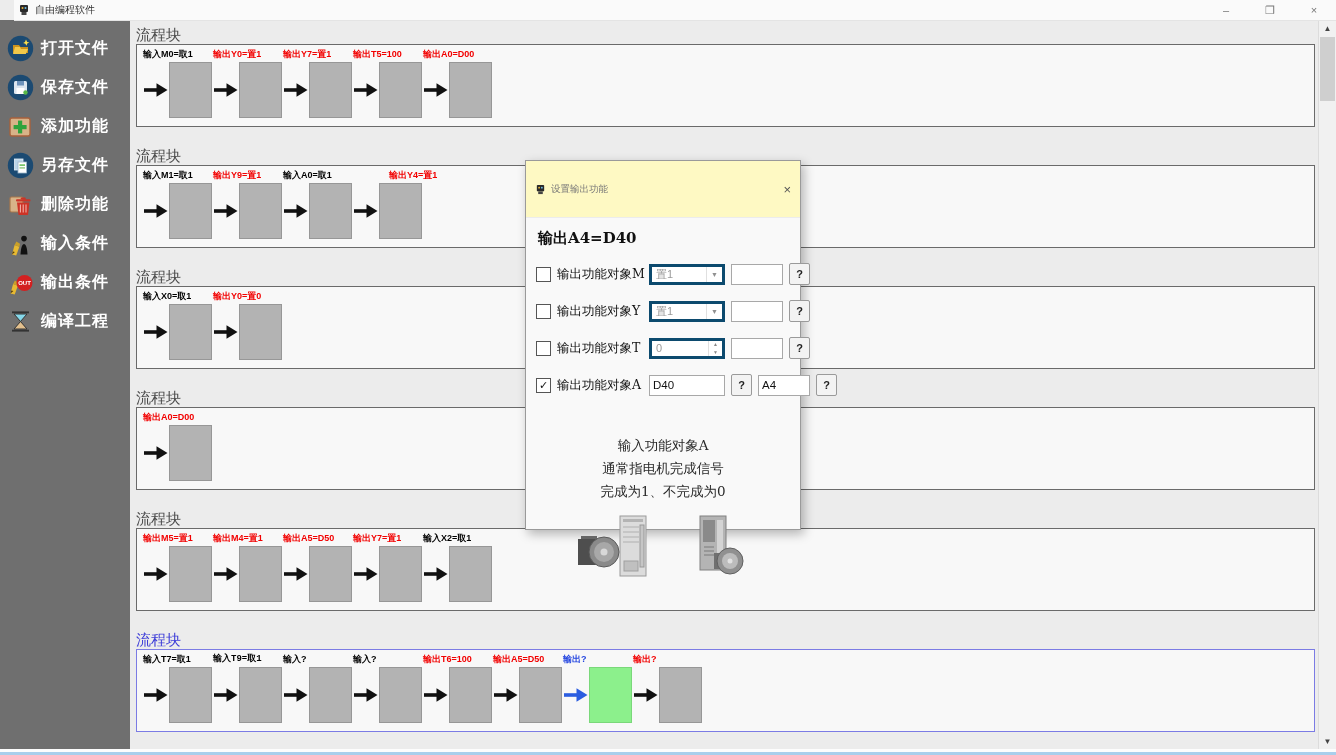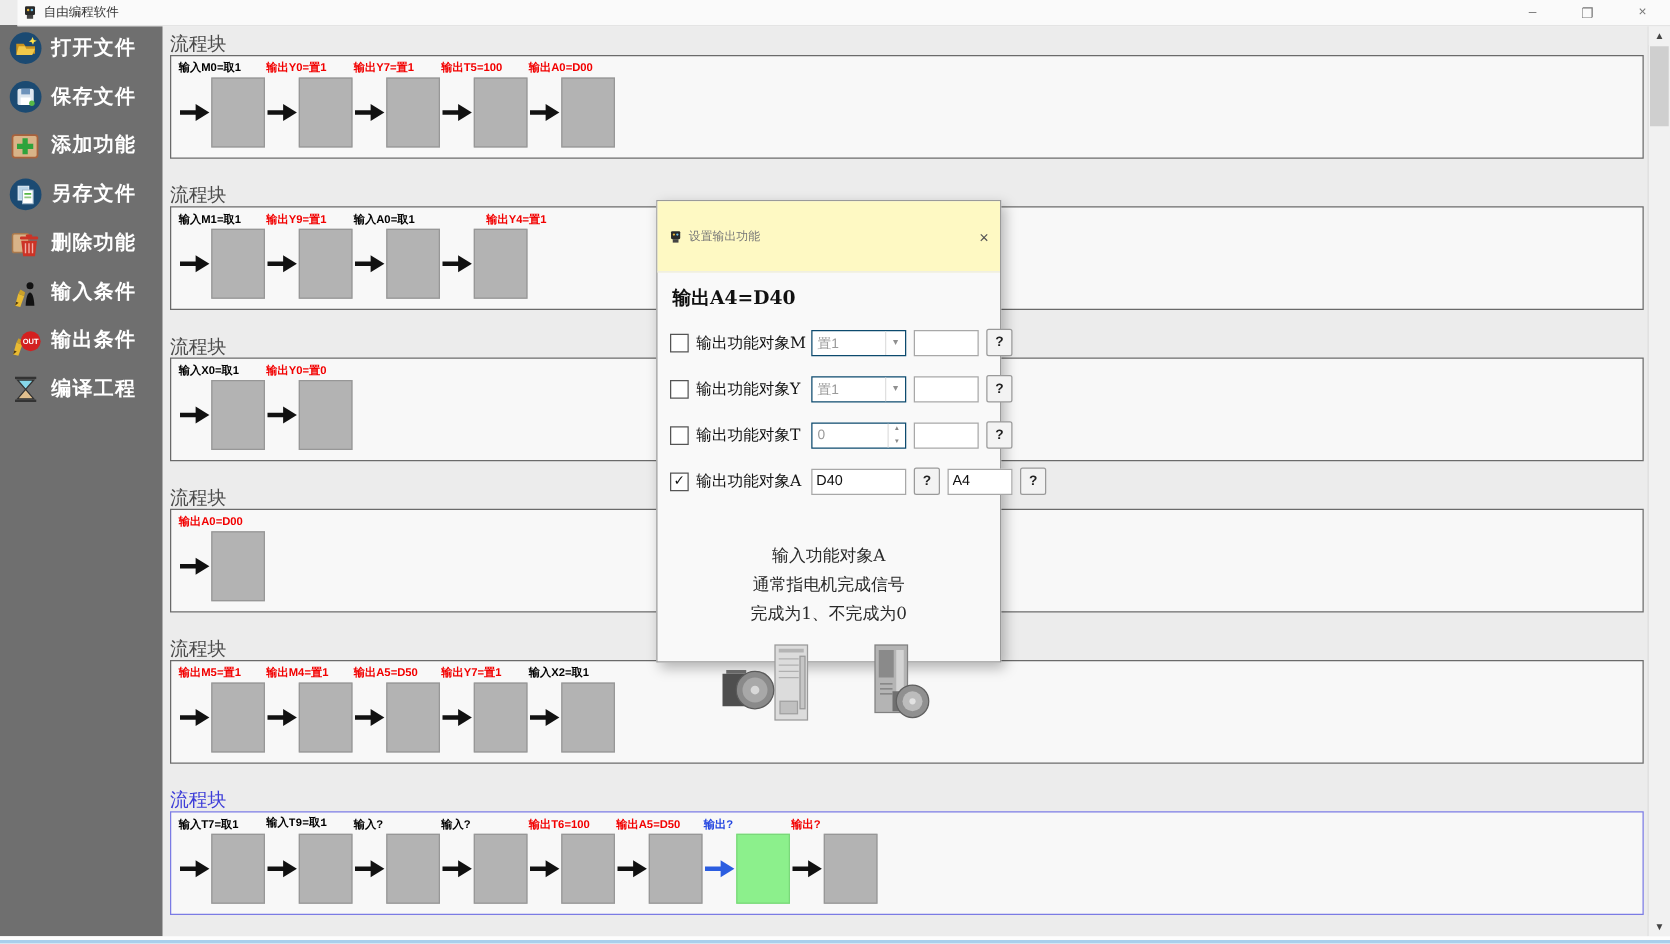--- a/index.html
+++ b/index.html
@@ -7,21 +7,21 @@
         font-family:"Liberation Sans",sans-serif;-webkit-font-smoothing:antialiased}
   
   .titlebar{position:absolute;top:0;left:14px;right:0;height:20px;background:#fafafa;
             display:flex;align-items:center;border-bottom:1px solid #e4e4e4;z-index:30}
   .tb-title{font-size:10px;color:#333;margin-left:5px}
   .tb-controls{margin-left:auto;display:flex;height:100%}
   .tb-btn{width:44px;display:flex;align-items:center;justify-content:center;
           font-size:11px;color:#777;cursor:pointer}
   
   .sidebar{position:absolute;top:20px;left:0;width:130px;bottom:6px;background:#6f6f6f;
-           box-sizing:border-box}
+           padding-top:10px;box-sizing:border-box}
   .side-btn{display:flex;align-items:center;gap:7px;padding:5px 4px 5px 7px;margin-bottom:2px;cursor:pointer}
   .side-btn .lbl{color:#fff;font-weight:bold;font-size:16px;letter-spacing:1px;
                  font-family:"DejaVu Serif",serif;white-space:nowrap}
   .side-btn svg{flex:none}
   
   .main{position:absolute;top:20px;left:130px;right:17px;bottom:6px;overflow:hidden}
   .section{margin:20px 4px 0 6px}
   .section:first-child{margin-top:6px}
   .section-title{font-size:15px;color:#4a4a4a;height:18px;line-height:18px;
                  font-family:"DejaVu Serif",serif}
@@ -51,21 +51,21 @@
   .dlg-titlebar{height:24px;background:#fef9c3;display:flex;align-items:center;padding:16px 9px;
                 border-bottom:1px solid #ececec}
   .dlg-title{font-size:9.5px;color:#777;margin-left:5px}
   .dlg-close{margin-left:auto;color:#555;font-size:13px;cursor:pointer;line-height:13px}
   .dlg-heading{font-family:"DejaVu Serif",serif;font-weight:bold;font-size:15px;color:#111;
                margin:11px 12px 15px}
   .dlg-row{display:flex;align-items:center;margin:0 10px 15px;gap:6px}
   .cbx{width:13px;height:13px;border:1px solid #555;background:#fff;font-size:11px;line-height:12px;
        text-align:center;flex:none;cursor:pointer;color:#111}
   .dlg-label{font-size:12.5px;color:#111;width:86px;flex:none;font-family:"DejaVu Serif",serif;white-space:nowrap}
-  .combo,.spinner{width:76px;height:21px;border:1px solid #0c4a6e;background:#fff;display:flex;
+  .combo,.spinner{width:76px;height:21px;border:3px solid #0c4a6e;background:#fff;display:flex;
                   align-items:center;flex:none;position:relative;box-sizing:border-box;cursor:pointer}
   .cval{font-size:11px;color:#9a9a9a;margin-left:4px}
   .carrow{position:absolute;right:0;top:0;bottom:0;width:15px;border-left:1px solid #e0e0e0;
           display:flex;align-items:center;justify-content:center;color:#909090;font-size:7px}
   .sparrows{position:absolute;right:0;top:0;bottom:0;width:13px;display:flex;flex-direction:column;
             border-left:1px solid #e0e0e0}
   .sparrows div{flex:1;display:flex;align-items:center;justify-content:center;font-size:5px;color:#888}
   .dlg-input{width:52px;height:21px;border:1px solid #a8a8a8;background:#fff;font-size:11.5px;
              padding:0 3px;box-sizing:border-box;font-family:"Liberation Sans",sans-serif;color:#111}
   .qbtn{width:19px;height:20px;border:1px solid #9a9a9a;background:#f3f3f3;font-size:11px;font-weight:bold;

